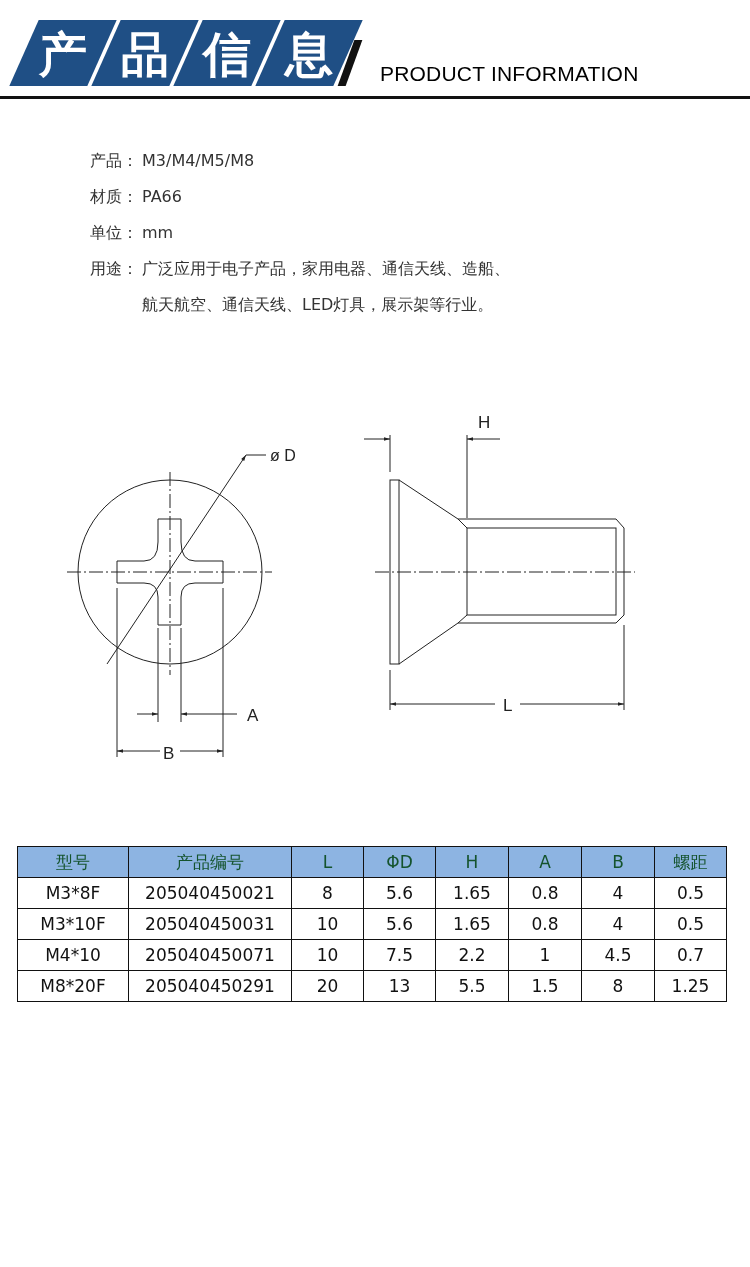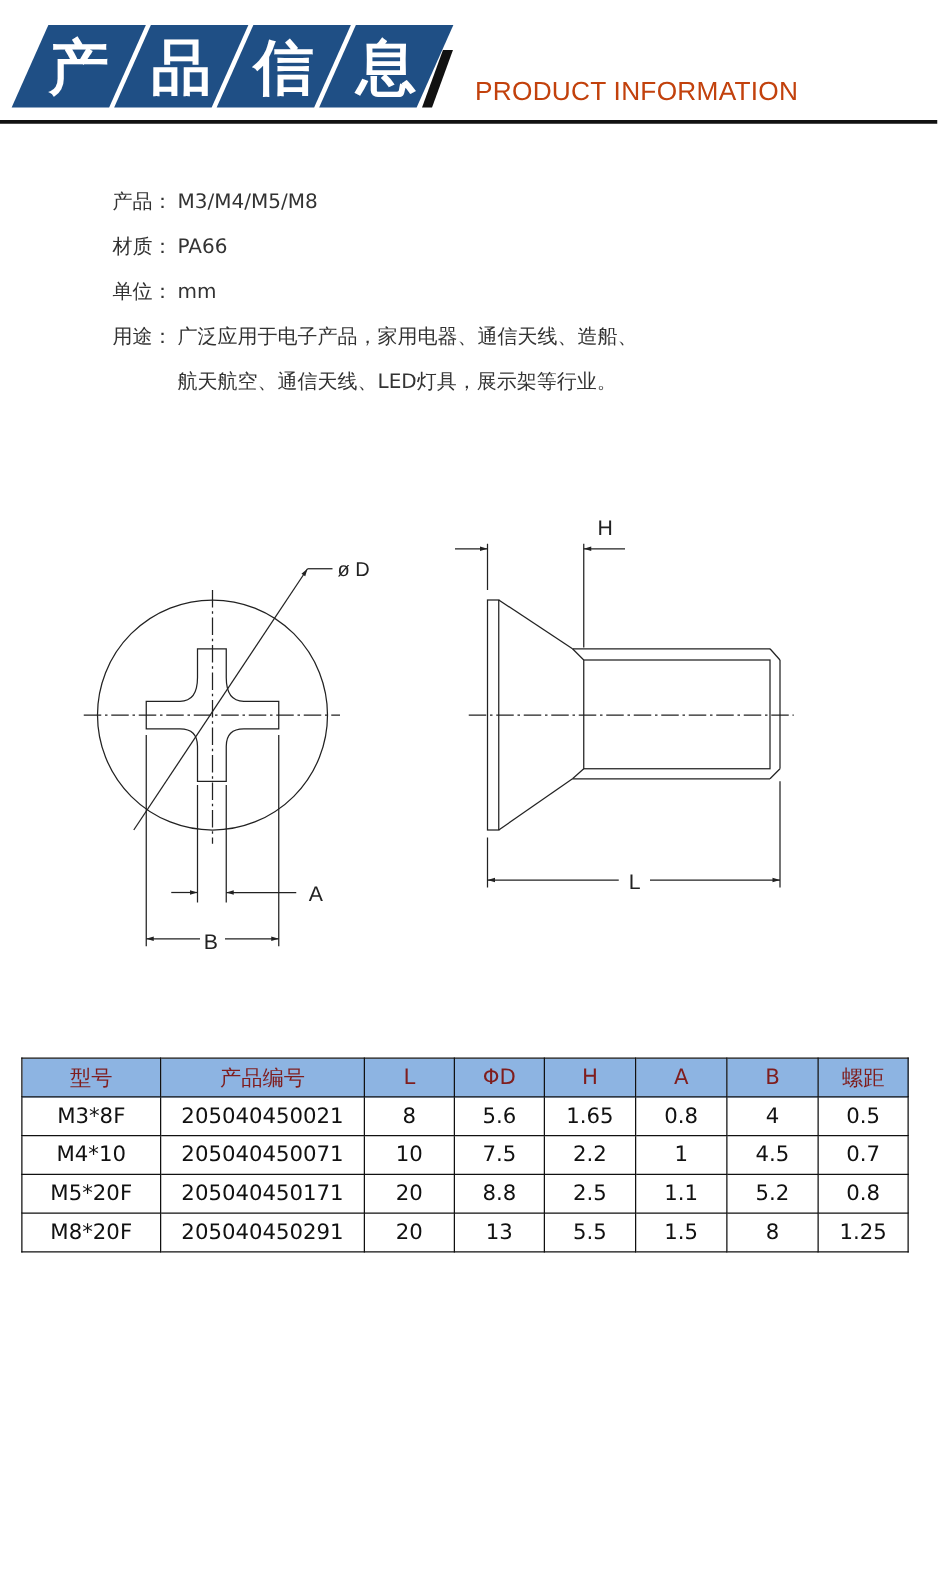--- a/index.html
+++ b/index.html
@@ -9,37 +9,37 @@
   
   .header { position: absolute; left: 0; top: 0; width: 750px; height: 100px; }
   .badge-wrap { position: absolute; left: 8px; top: 20px; height: 66px; }
   .badge { position: absolute; top: 0; width: 78px; height: 66px; background: #1f4f85;
            transform: skewX(-24deg); }
   .badge-char { position: absolute; top: 4px; width: 78px; height: 66px; color: #fff;
                 font-size: 48px; line-height: 60px; text-align: center; font-weight: bold; }
   .slash { position: absolute; left: 346px; top: 40px; width: 8px; height: 46px; background: #111;
            transform: skewX(-20deg); }
   .header-en { position: absolute; left: 380px; top: 62px; font-family: "Liberation Sans", sans-serif;
-               font-size: 21px; color: #c2410c; letter-spacing: 0.2px; }
+               font-size: 21px; color: #000000; letter-spacing: 0.2px; }
   .header-rule { position: absolute; left: 0; top: 96px; width: 750px; height: 3px; background: #111; }
 
   
   .specs { position: absolute; left: 90px; top: 148px; font-size: 16px; color: #333; }
   .spec-row { height: 36px; line-height: 26px; white-space: nowrap; }
   .spec-label { display: inline-block; width: 52px; }
   .spec-cont { padding-left: 52px; }
 
   
   .drawing { position: absolute; left: 0; top: 400px; width: 750px; height: 400px; }
 
   
   .spec-table { position: absolute; left: 17px; top: 846px; border-collapse: collapse;
                 font-family: "DejaVu Sans", sans-serif; font-size: 17px; color: #111; }
   .spec-table th, .spec-table td { border: 1.5px solid #111; text-align: center; height: 31px; padding: 0; font-weight: normal; }
-  .spec-table th { background: #8db4e2; color: #7f1d1d; }
+  .spec-table th { background: #8db4e2; color: #14532d; }
 </style>
 </head>
 <body>
 
 <div class="header">
   <div class="badge-wrap">
     <div class="badge" style="left:16px"></div>
     <div class="badge-char" style="left:16px">产</div>
     <div class="badge" style="left:98px"></div>
     <div class="badge-char" style="left:98px">品</div>
@@ -152,38 +152,38 @@
       <td>M3*8F</td>
         <td>205040450021</td>
         <td>8</td>
         <td>5.6</td>
         <td>1.65</td>
         <td>0.8</td>
         <td>4</td>
         <td>0.5</td>
     </tr>
     <tr>
+      <td>M3*10F</td>
+        <td>205040450031</td>
+        <td>10</td>
+        <td>5.6</td>
+        <td>1.65</td>
+        <td>0.8</td>
+        <td>4</td>
+        <td>0.5</td>
+    </tr>
+    <tr>
       <td>M4*10</td>
         <td>205040450071</td>
         <td>10</td>
         <td>7.5</td>
         <td>2.2</td>
         <td>1</td>
         <td>4.5</td>
         <td>0.7</td>
-    </tr>
-    <tr>
-      <td>M5*20F</td>
-        <td>205040450171</td>
-        <td>20</td>
-        <td>8.8</td>
-        <td>2.5</td>
-        <td>1.1</td>
-        <td>5.2</td>
-        <td>0.8</td>
     </tr>
     <tr>
       <td>M8*20F</td>
         <td>205040450291</td>
         <td>20</td>
         <td>13</td>
         <td>5.5</td>
         <td>1.5</td>
         <td>8</td>
         <td>1.25</td>

